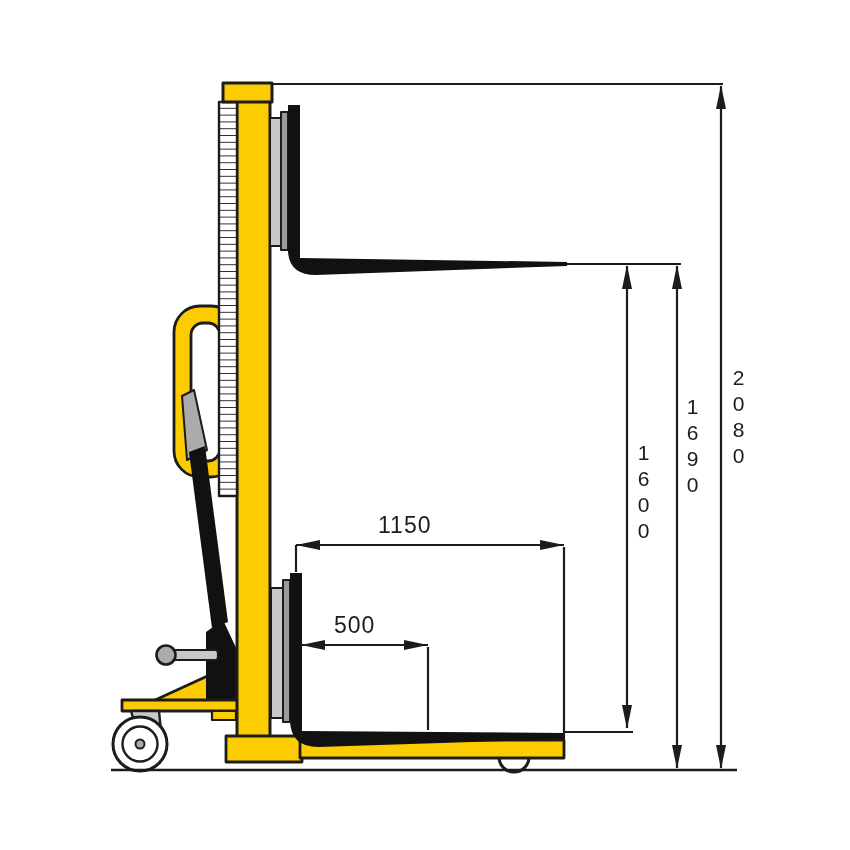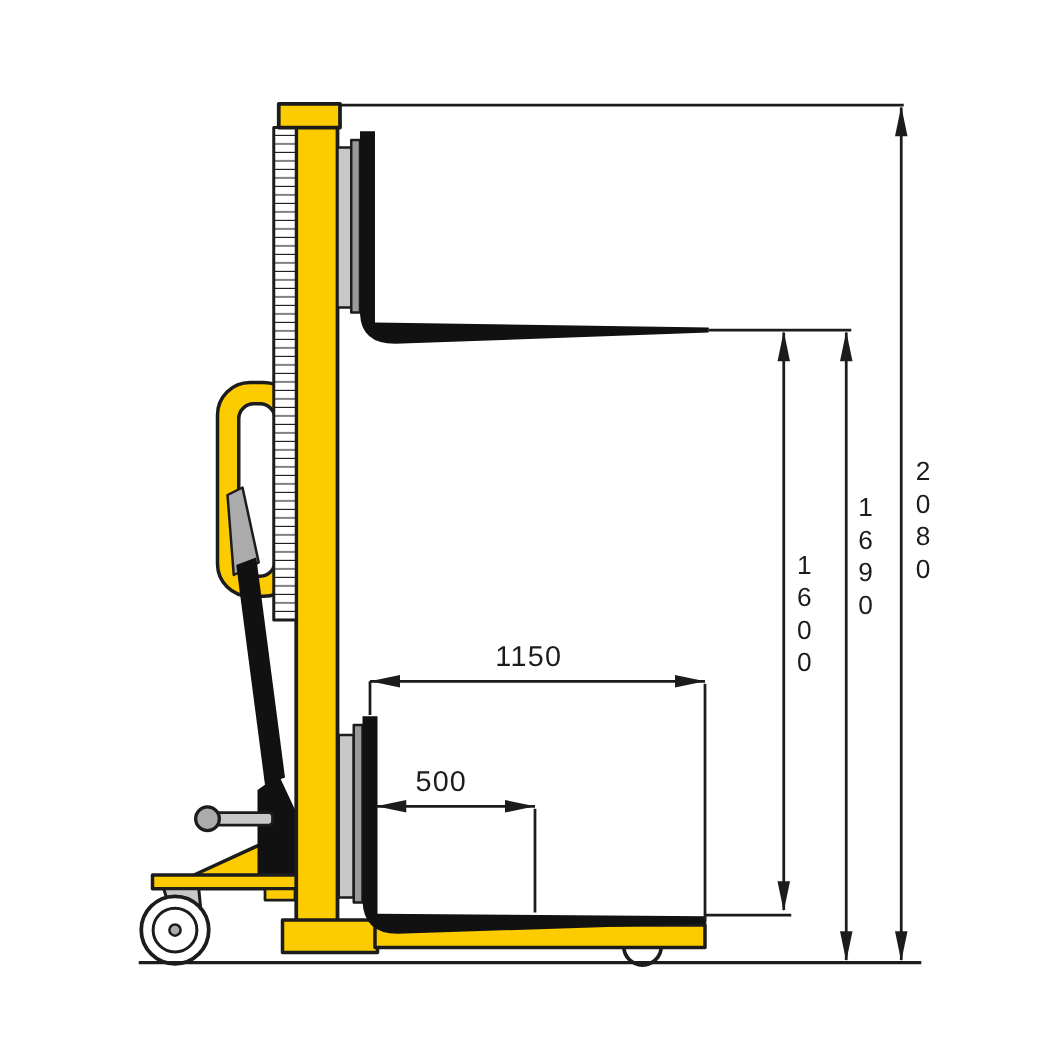--- a/index.html
+++ b/index.html
@@ -7,21 +7,21 @@
     --grayLight:#C8C8C8; --grayMid:#ABABAB; --grayDark:#9A9A9A; --white:#FFFFFF;
   }
   html,body{margin:0;padding:0;background:#fff;}
   .canvas{
     position:relative; width:850px; height:850px;
     background:var(--white); overflow:hidden;
     font-family:"Liberation Sans", sans-serif; color:var(--outline);
   }
   .canvas svg{position:absolute;left:0;top:0;}
   .hdim{
-    position:absolute; width:90px; text-align:center;
+    position:absolute; width:90px; 
     font-size:23px; line-height:26px; letter-spacing:1px; color:var(--outline);
   }
   .vdim{
     position:absolute; writing-mode:vertical-rl; text-orientation:upright;
     font-size:21px; letter-spacing:3px; color:var(--outline); white-space:nowrap;
   }
 </style>
 </head>
 <body>
 
@@ -118,18 +118,18 @@
       <polygon points="627,265 622,289 632,289"></polygon>
       <polygon points="627,729 622,705 632,705"></polygon>
       <polygon points="296,545 320,540 320,550"></polygon>
       <polygon points="564,545 540,540 540,550"></polygon>
       <polygon points="301,645 325,640 325,650"></polygon>
       <polygon points="428,645 404,640 404,650"></polygon>
     </g>
   </svg>
 
   <div class="hdim" style="left:378px;top:512px;">1150</div>
-  <div class="hdim" style="left:308px;top:612px;">500</div>
+  <div class="hdim" style="left:334px;top:612px;">500</div>
   <div class="vdim" style="left:631px;top:441px;">1600</div>
   <div class="vdim" style="left:680px;top:395px;">1690</div>
   <div class="vdim" style="left:726px;top:366px;">2080</div>
 
 </div>
 
 </body></html>

